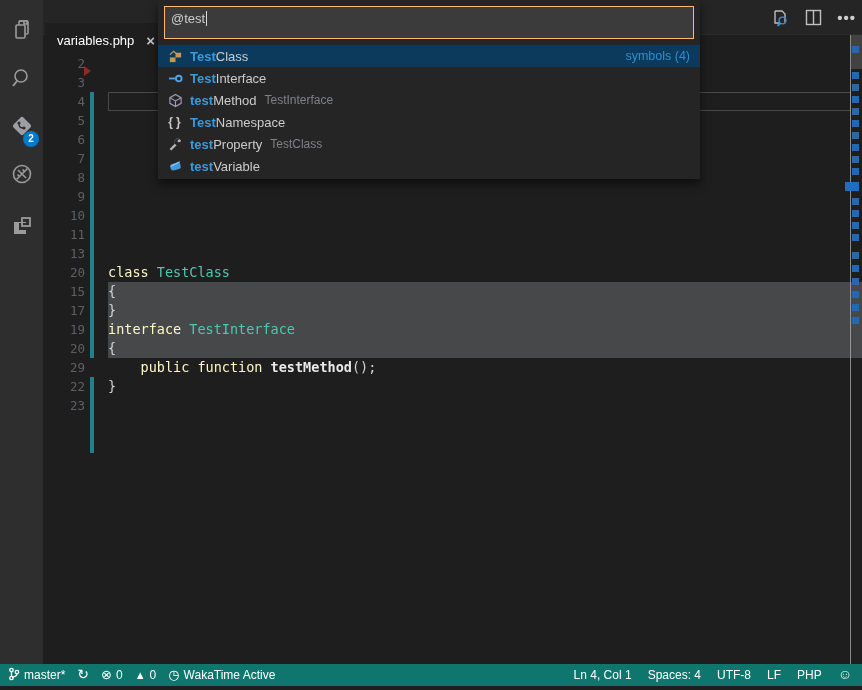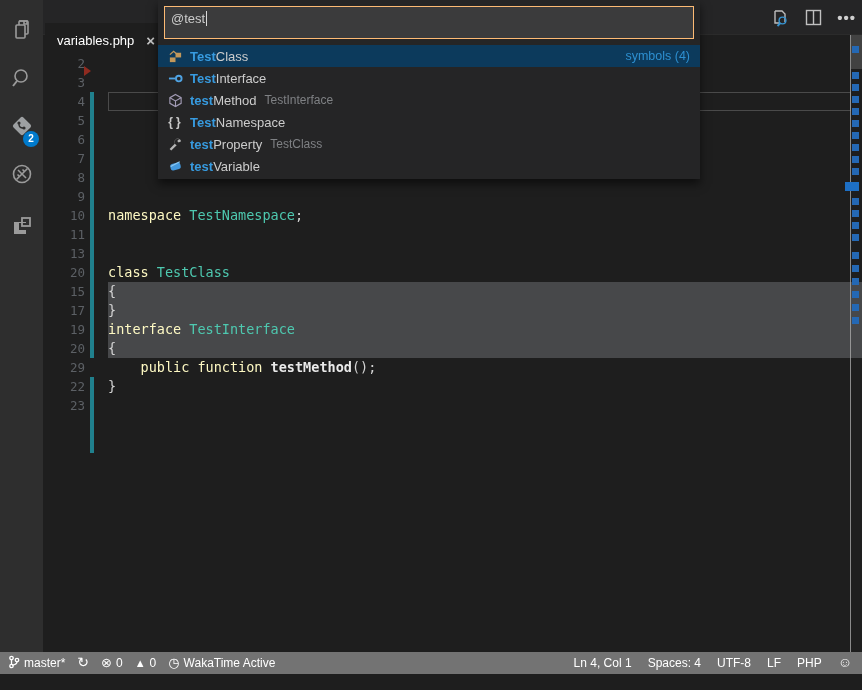--- a/index.html
+++ b/index.html
@@ -59,21 +59,21 @@
   .qo-list { }
   .qo-row { height:22px; display:flex; align-items:center; padding:0 10px 0 9px; cursor:pointer; font-size:13px; color:#cccccc; }
   .qo-row.sel { background:#0c3a5c; }
   .qo-icon { width:16px; height:16px; margin-right:7px; flex:none; display:flex; align-items:center; justify-content:center; }
   .qo-name { white-space:pre; }
   .qo-name .match { color:#379be0; font-weight:bold; }
   .qo-detail { color:#7f8184; font-size:12px; margin-left:8px; white-space:pre; }
   .qo-badge { margin-left:auto; color:#2d8fd0; font-size:12.5px; }
 
   
-  .statusbar { position:absolute; left:0; bottom:16px; width:862px; height:22px; background:#737373; color:#ffffff;
+  .statusbar { position:absolute; left:0; bottom:4px; width:862px; height:22px; background:#0f766e; color:#ffffff;
     font-size:12px; display:flex; align-items:center; padding:0 10px 0 8px; z-index:6; }
   .sb-left { display:flex; align-items:center; gap:12px; }
   .sb-right { margin-left:auto; display:flex; align-items:center; gap:16px; }
   .sb-item { display:flex; align-items:center; gap:4px; cursor:pointer; white-space:nowrap; }
   .sb-glyph { font-size:12px; line-height:12px; }
   .sb-item svg { stroke:#ffffff; fill:none; stroke-width:1.3; }
 </style>
 </head>
 <body>
 
@@ -189,21 +189,20 @@
         <div class="line-row">
           <span class="ln">8</span>
           <span class="lc"></span>
         </div>
         <div class="line-row">
           <span class="ln">9</span>
           <span class="lc"></span>
         </div>
         <div class="line-row">
           <span class="ln">10</span>
-          <span class="lc"><span class="tk-kw">namespace</span><span class="tk-plain"> </span><span class="tk-type">TestNamespace</span><span class="tk-plain">;</span></span>
         </div>
         <div class="line-row">
           <span class="ln">11</span>
           <span class="lc"></span>
         </div>
         <div class="line-row">
           <span class="ln">13</span>
           <span class="lc"></span>
         </div>
         <div class="line-row">

